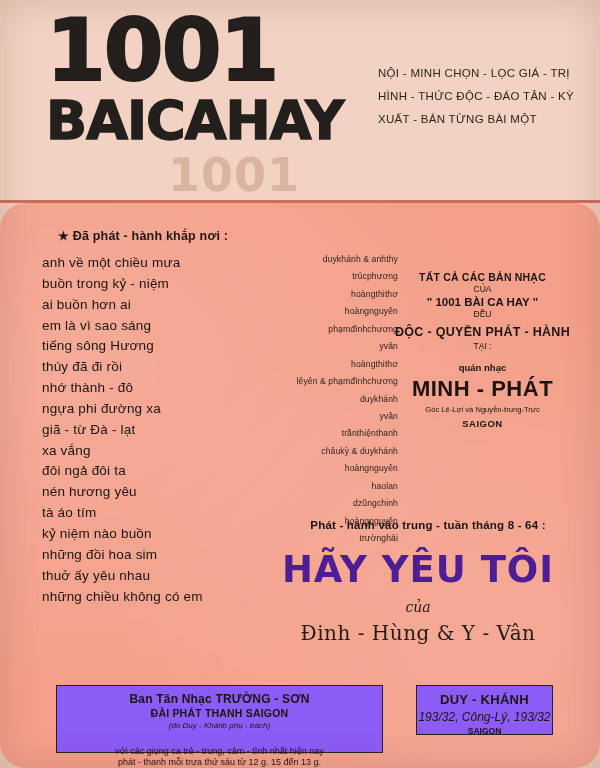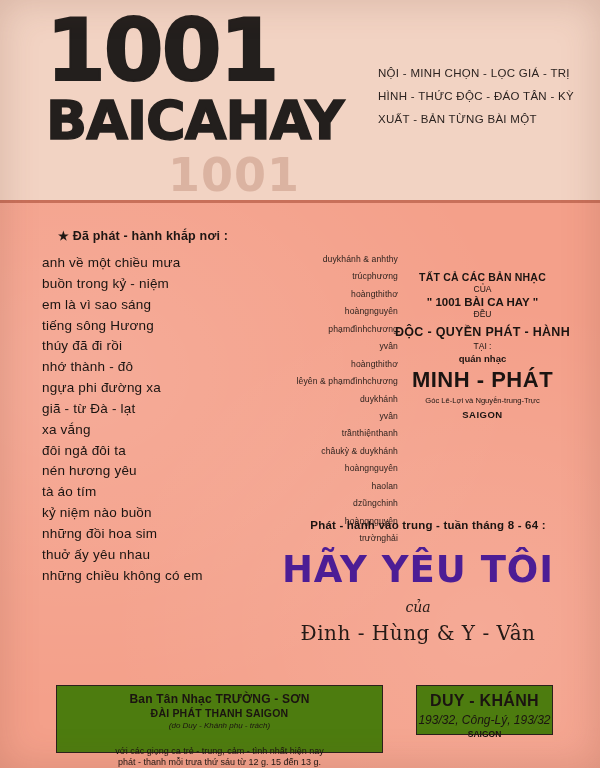--- a/index.html
+++ b/index.html
@@ -86,20 +86,21 @@
     background: #c8705a;
   }
 
   
   .body-area {
     position: absolute;
     left: 0; top: 203px;
     width: 600px;
     height: 565px;
     background: #f4a08a;
+    border-radius: 26px;
   }
 
   .texture {
     position: absolute;
     inset: 0;
     background:
       radial-gradient(ellipse at 12% 30%, rgba(255,255,255,0.12), transparent 60%),
       radial-gradient(ellipse at 80% 75%, rgba(255,255,255,0.10), transparent 55%);
     pointer-events: none;
   }
@@ -148,21 +149,21 @@
     top: 68px;
     width: 175px;
     text-align: center;
     color: #1b1411;
   }
   .pub-l1 { font-size: 10.5px; font-weight: bold; letter-spacing: .2px; }
   .pub-sm { font-size: 8.5px; margin-top: 1px; }
   .pub-title { font-size: 11.5px; font-weight: bold; margin-top: 2px; }
   .pub-dq { font-size: 12.5px; font-weight: bold; margin-top: 6px; letter-spacing: .3px; }
   .pub-tai { font-size: 8.5px; margin-top: 2px; }
-  .pub-quan { font-size: 9.5px; font-weight: bold; margin-top: 2px; }
+  .pub-quan { font-size: 9.5px; font-weight: bold; margin-top: 11px; }
   .pub-minh {
     font-size: 22px;
     font-weight: bold;
     margin-top: 3px;
     letter-spacing: 0.5px;
   }
   .pub-addr { font-size: 7.6px; margin-top: 3px; }
   .pub-city { font-size: 9.5px; font-weight: bold; margin-top: 4px; letter-spacing: .5px; }
 
   
@@ -209,42 +210,42 @@
     font-family: "DejaVu Serif", serif;
     font-size: 20px;
     color: #241a16;
     letter-spacing: 0.5px;
   }
 
   
   .box {
     position: absolute;
     border: 1.5px solid #2b201c;
-    background: #4d7c0f;
+    background: #8b5cf6;
     color: #1b1411;
     text-align: center;
   }
   .box-left {
     left: 56px;
     top: 685px;
     width: 325px;
     height: 66px;
   }
   .box-right {
     left: 416px;
     top: 685px;
     width: 135px;
     height: 48px;
   }
   .bl1 { font-size: 12px; font-weight: bold; margin-top: 6px; letter-spacing: .2px; }
   .bl2 { font-size: 10.5px; font-weight: bold; margin-top: 1px; letter-spacing: .2px; }
   .bl3 { font-size: 8px; font-style: italic; margin-top: 2px; }
   .bl4 { font-size: 9px; margin-top: 16px; }
   .bl5 { font-size: 9px; margin-top: 1px; }
-  .br1 { font-size: 16px; font-weight: bold; margin-top: 6px; letter-spacing: .3px; }
+  .br1 { font-size: 13px; font-weight: bold; margin-top: 6px; letter-spacing: .3px; }
   .br2 { font-size: 12px; font-style: italic; margin-top: 3px; }
   .br3 { font-size: 8.5px; font-weight: bold; margin-top: 2px; }
 
   .edge-shadow {
     position: absolute;
     inset: 0;
     box-shadow: inset 0 0 38px rgba(120,70,50,0.22);
     pointer-events: none;
   }
 </style>
@@ -272,20 +273,21 @@
     <div class="texture"></div>
 
     <div class="note-heading">
       <span class="star">★</span>
       <span>Đã phát - hành khắp nơi :</span>
     </div>
 
     <div class="song-list">
       <div>anh về một chiều mưa</div>
       <div>buồn trong kỷ - niệm</div>
+      <div>ai buồn hơn ai</div>
       <div>em là vì sao sáng</div>
       <div>tiếng sông Hương</div>
       <div>thúy đã đi rồi</div>
       <div>nhớ thành - đô</div>
       <div>ngựa phi đường xa</div>
       <div>giã - từ Đà - lạt</div>
       <div>xa vắng</div>
       <div>đôi ngả đôi ta</div>
       <div>nén hương yêu</div>
       <div>tà áo tím</div>

